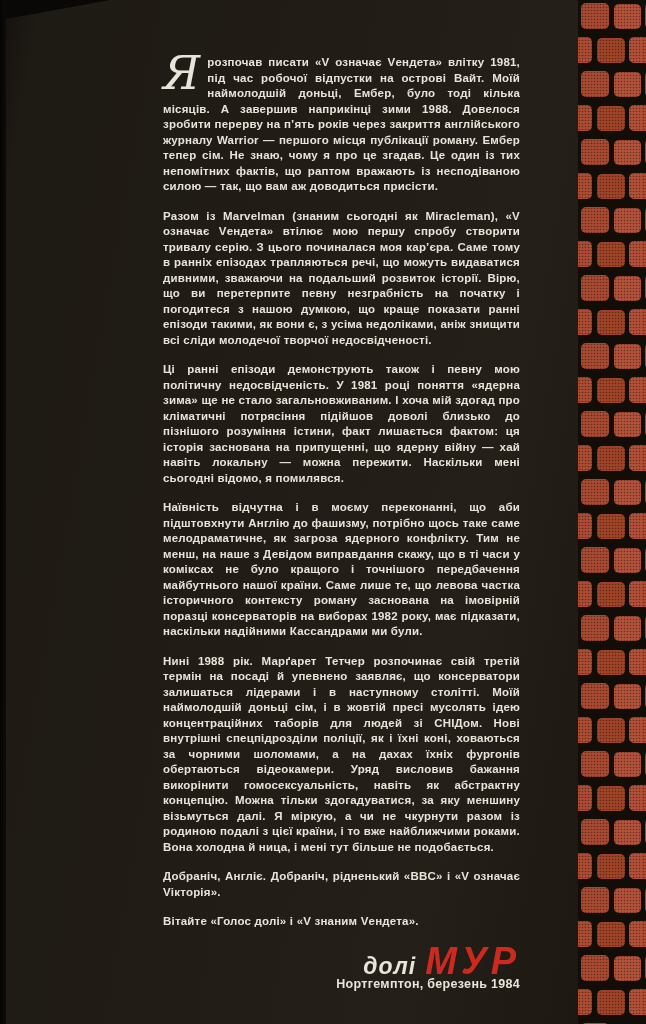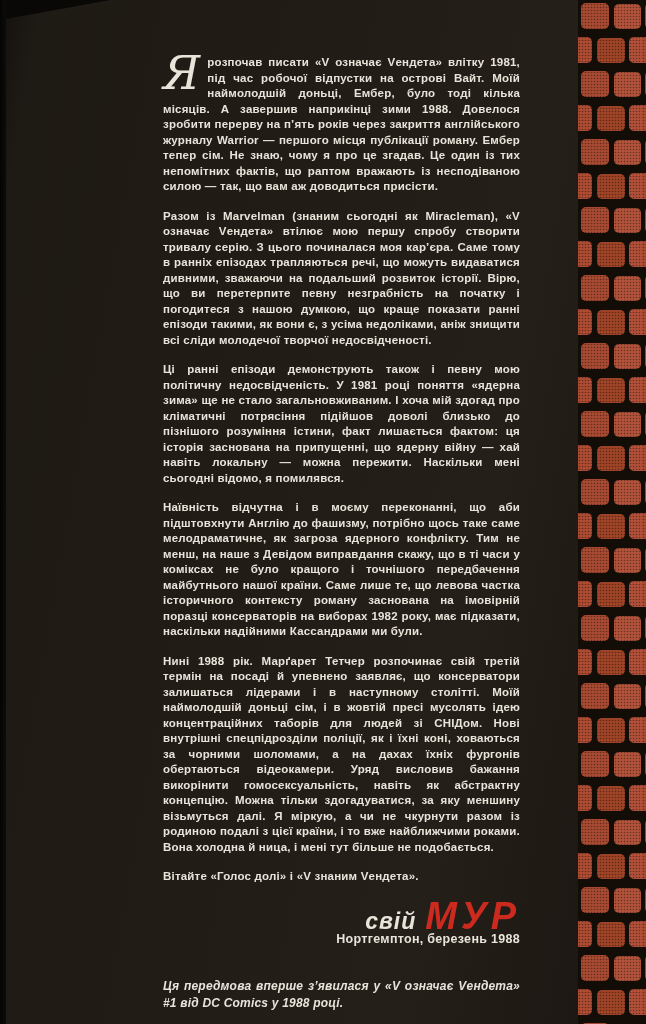--- a/index.html
+++ b/index.html
@@ -93,27 +93,28 @@
   </svg>
 
   <div class="preface">
 
     <div>
         <p><span class="dropcap">Я</span><span>розпочав писати «V означає Vендета» влітку 1981, під час робочої відпустки на острові Вайт. Моїй наймолодшій доньці, Ембер, було тоді кілька місяців. А завершив наприкінці зими 1988. Довелося зробити перерву на п’ять років через закриття англійського журналу </span><span class="it">Warrior</span><span> — першого місця публікації роману. Ембер тепер сім. Не знаю, чому я про це згадав. Це один із тих непомітних фактів, що раптом вражають із несподіваною силою — так, що вам аж доводиться присісти.</span></p>
         <p><span>Разом із </span><span class="it">Marvelman</span><span> (знаним сьогодні як </span><span class="it">Miracleman</span><span>), «V означає Vендета» втілює мою першу спробу створити тривалу серію. З цього починалася моя кар’єра. Саме тому в ранніх епізодах трапляються речі, що можуть видаватися дивними, зважаючи на подальший розвиток історії. Вірю, що ви перетерпите певну незграбність на початку і погодитеся з нашою думкою, що краще показати ранні епізоди такими, як вони є, з усіма недоліками, аніж знищити всі сліди молодечої творчої недосвідченості.</span></p>
         <p><span>Ці ранні епізоди демонструють також і певну мою політичну недосвідченість. У 1981 році поняття «ядерна зима» ще не стало загальновживаним. І хоча мій здогад про кліматичні потрясіння підійшов доволі близько до пізнішого розуміння істини, факт лишається фактом: ця історія заснована на припущенні, що ядерну війну — хай навіть локальну — можна пережити. Наскільки мені сьогодні відомо, я помилявся.</span></p>
         <p><span>Наївність відчутна і в моєму переконанні, що аби підштовхнути Англію до фашизму, потрібно щось таке саме мелодраматичне, як загроза ядерного конфлікту. Тим не менш, на наше з Девідом виправдання скажу, що в ті часи у коміксах не було кращого і точнішого передбачення майбутнього нашої країни. Саме лише те, що левова частка історичного контексту роману заснована на імовірній поразці консерваторів на виборах 1982 року, має підказати, наскільки надійними Кассандрами ми були.</span></p>
         <p><span>Нині 1988 рік. Марґарет Тетчер розпочинає свій третій термін на посаді й упевнено заявляє, що консерватори залишаться лідерами і в наступному столітті. Моїй наймолодшій доньці сім, і в жовтій пресі мусолять ідею концентраційних таборів для людей зі СНІДом. Нові внутрішні спецпідрозділи поліції, як і їхні коні, ховаються за чорними шоломами, а на дахах їхніх фургонів обертаються відеокамери. Уряд висловив бажання викорінити гомосексуальність, навіть як абстрактну концепцію. Можна тільки здогадуватися, за яку меншину візьмуться далі. Я міркую, а чи не чкурнути разом із родиною подалі з цієї країни, і то вже найближчими роками. Вона холодна й ница, і мені тут більше не подобається.</span></p>
+        <p><span>Добраніч, Англіє. Добраніч, рідненький «BBC» і «V означає Vікторія».</span></p>
         <p><span>Вітайте «Голос долі» і «V знаним Vендета».</span></p>
       </div>
 
     <div class="signature">
       <div class="sig-line">
-        <span class="sig-first">свій</span>
+        <span class="sig-first">долі</span>
         <span class="sig-last">МУР</span>
       </div>
-      <div class="dateline">Нортгемптон, березень 1988</div>
+      <div class="dateline">Нортгемптон, березень 1984</div>
     </div>
 
     <div class="footnote">Ця передмова вперше з’явилася у «V означає Vендета» #1 від DC Comics у 1988 році.</div>
   </div>
 
 </div>
 
 </body></html>

